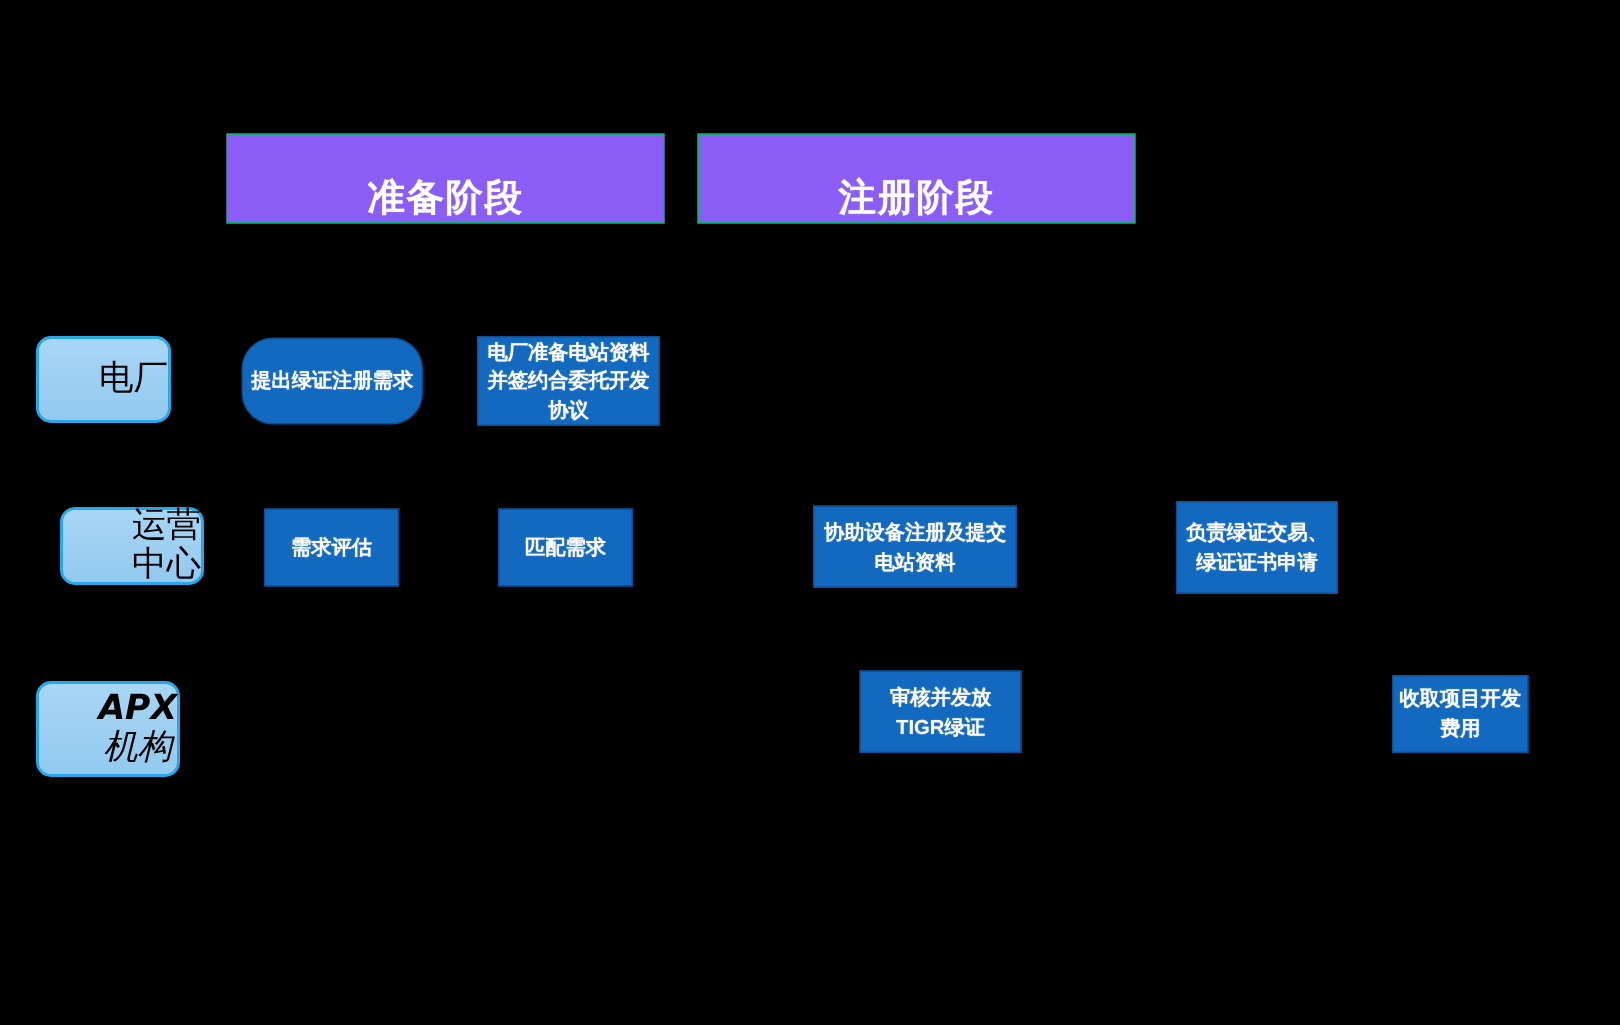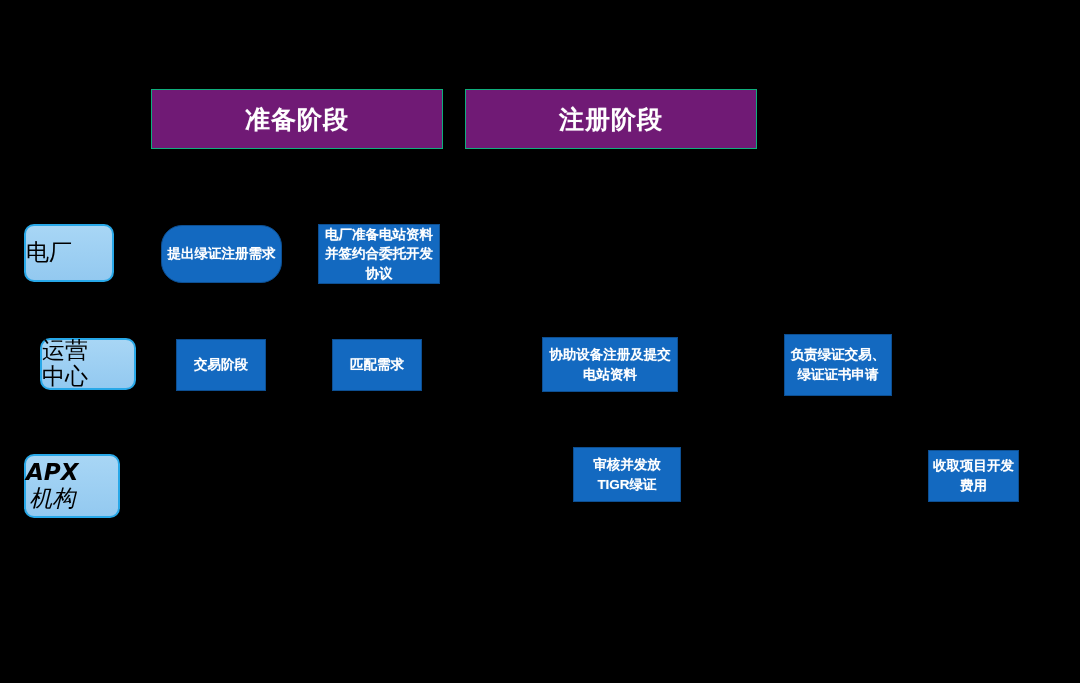--- a/index.html
+++ b/index.html
@@ -19,43 +19,43 @@
     left: 0;
     top: 0;
     width: 1080px;
     height: 683px;
     background: #000000;
   }
 
   
   .phase-bar {
     position: absolute;
-    background: #701a75;
+    background: #8b5cf6;
     border: 1px solid #0fae7b;
     box-sizing: border-box;
     display: flex;
-    align-items: center;
+    align-items: flex-end;
     justify-content: center;
     color: #ffffff;
     font-weight: bold;
     font-size: 25px;
     letter-spacing: 1px;
     text-shadow: 0 0 1px rgba(255,255,255,0.35);
   }
 
   
   .lane-label {
     position: absolute;
     background: linear-gradient(180deg, #a8d6f5 0%, #93c9f0 100%);
     border: 2px solid #28a8e8;
     border-radius: 10px;
     box-sizing: border-box;
     display: flex;
     align-items: center;
-    justify-content: flex-start;
+    justify-content: flex-end;
     text-align: center;
     color: #000000;
     font-size: 23px;
     line-height: 1.12;
     font-family: "DejaVu Sans", "Liberation Sans", sans-serif;
   }
   .lane-label span.l1 { display: block; font-weight: bold; }
   .lane-label span.l2 { display: block; }
 
   
@@ -106,21 +106,21 @@
       </div>
     </div>
 
   <div class="task" id="task-0" style="left: 161px; top: 225px; width: 121px; height: 58px; border-radius: 21px;">
       <span>提出绿证注册需求</span>
     </div>
   <div class="task" id="task-1" style="left: 318px; top: 224px; width: 122px; height: 60px;">
       <span>电厂准备电站资料并签约合委托开发协议</span>
     </div>
   <div class="task" id="task-3" style="left: 176px; top: 339px; width: 90px; height: 52px;">
-      <span>交易阶段</span>
+      <span>需求评估</span>
     </div>
   <div class="task" id="task-4" style="left: 332px; top: 339px; width: 90px; height: 52px;">
       <span>匹配需求</span>
     </div>
   <div class="task" id="task-5" style="left: 542px; top: 337px; width: 136px; height: 55px;">
       <span>协助设备注册及提交电站资料</span>
     </div>
   <div class="task" id="task-6" style="left: 784px; top: 334px; width: 108px; height: 62px;">
       <span>负责绿证交易、绿证证书申请</span>
     </div>

